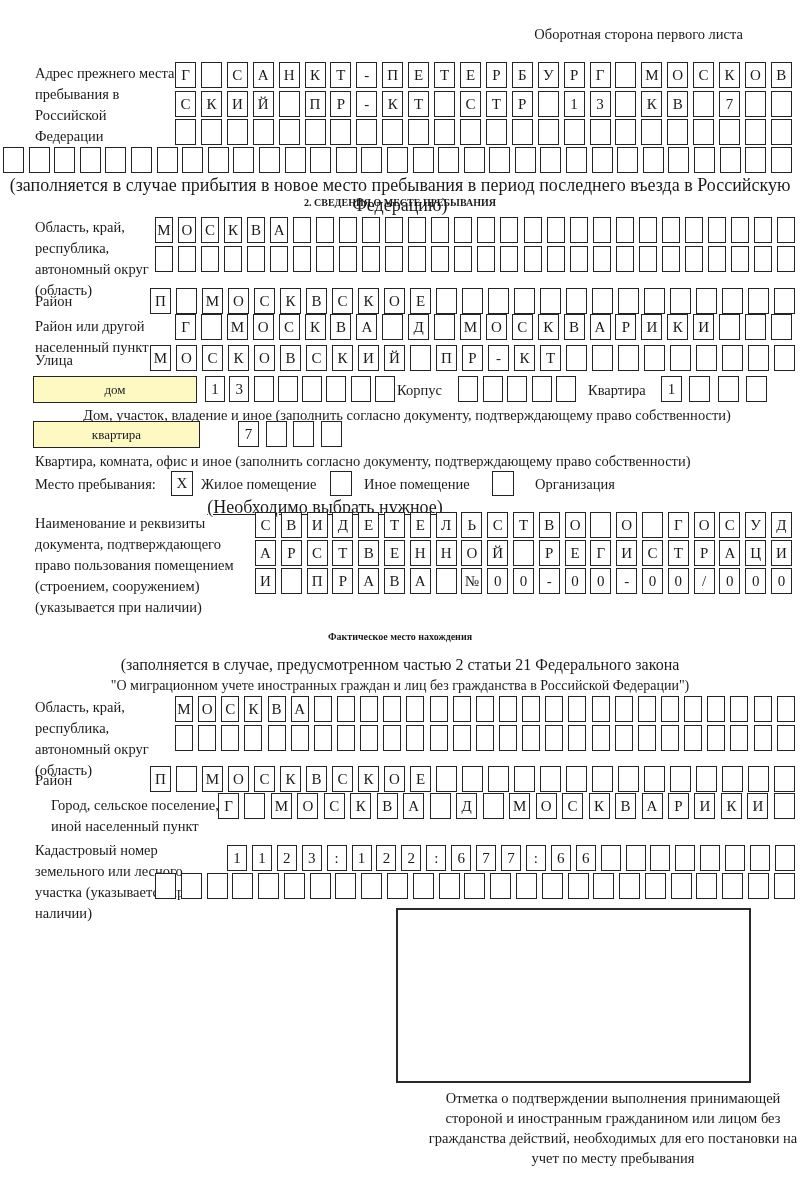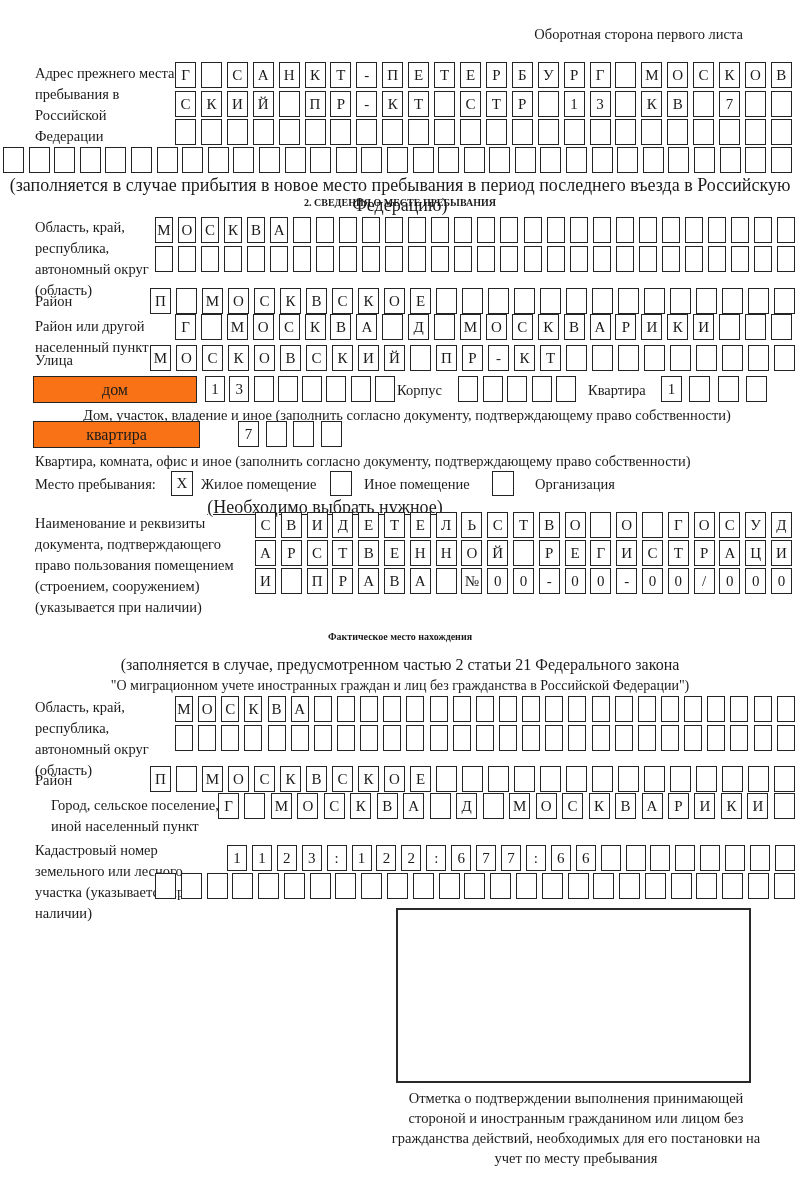--- a/index.html
+++ b/index.html
@@ -17,31 +17,31 @@
     flex:0 0 21px;height:26px;box-sizing:border-box;
     border:1.6px solid #242424;background:#fff;
     display:flex;align-items:center;justify-content:center;
     font-size:15px;line-height:1;
   }
   .row.sm .cell{flex-basis:18px;}
   .row.w20 .cell{flex-basis:20px;}
   .wide-box{
     position:absolute;box-sizing:border-box;border:1.7px solid #242424;
     display:flex;align-items:center;justify-content:center;
-    font-size:16px;background:#f97316;
+    font-size:13px;background:#fef9c3;
   }
   .checkbox{
     position:absolute;width:22px;height:25px;box-sizing:border-box;
     border:1.6px solid #242424;display:flex;align-items:center;justify-content:center;
     font-size:15px;background:#fff;
   }
   .stamp{
     position:absolute;border:2px solid #2a2a2a;background:#fff;box-sizing:border-box;
   }
-  .cap{font-size:14.5px;line-height:20px;text-align:center;}
+  .cap{font-size:14.5px;line-height:20px;text-align:center;margin-left:37px;}
 </style>
 </head>
 <body>
 
 <div class="abs lbl" style="top:24px;right:57px;">Оборотная сторона первого листа</div>
 
 <div class="abs lbl" style="left:35px;top:63px;width:142px;">Адрес прежнего места пребывания в Российской Федерации</div>
 <div class="row" style="left:175px;top:62px;width:617px;">
     <span class="cell">Г</span>
     <span class="cell"></span>

